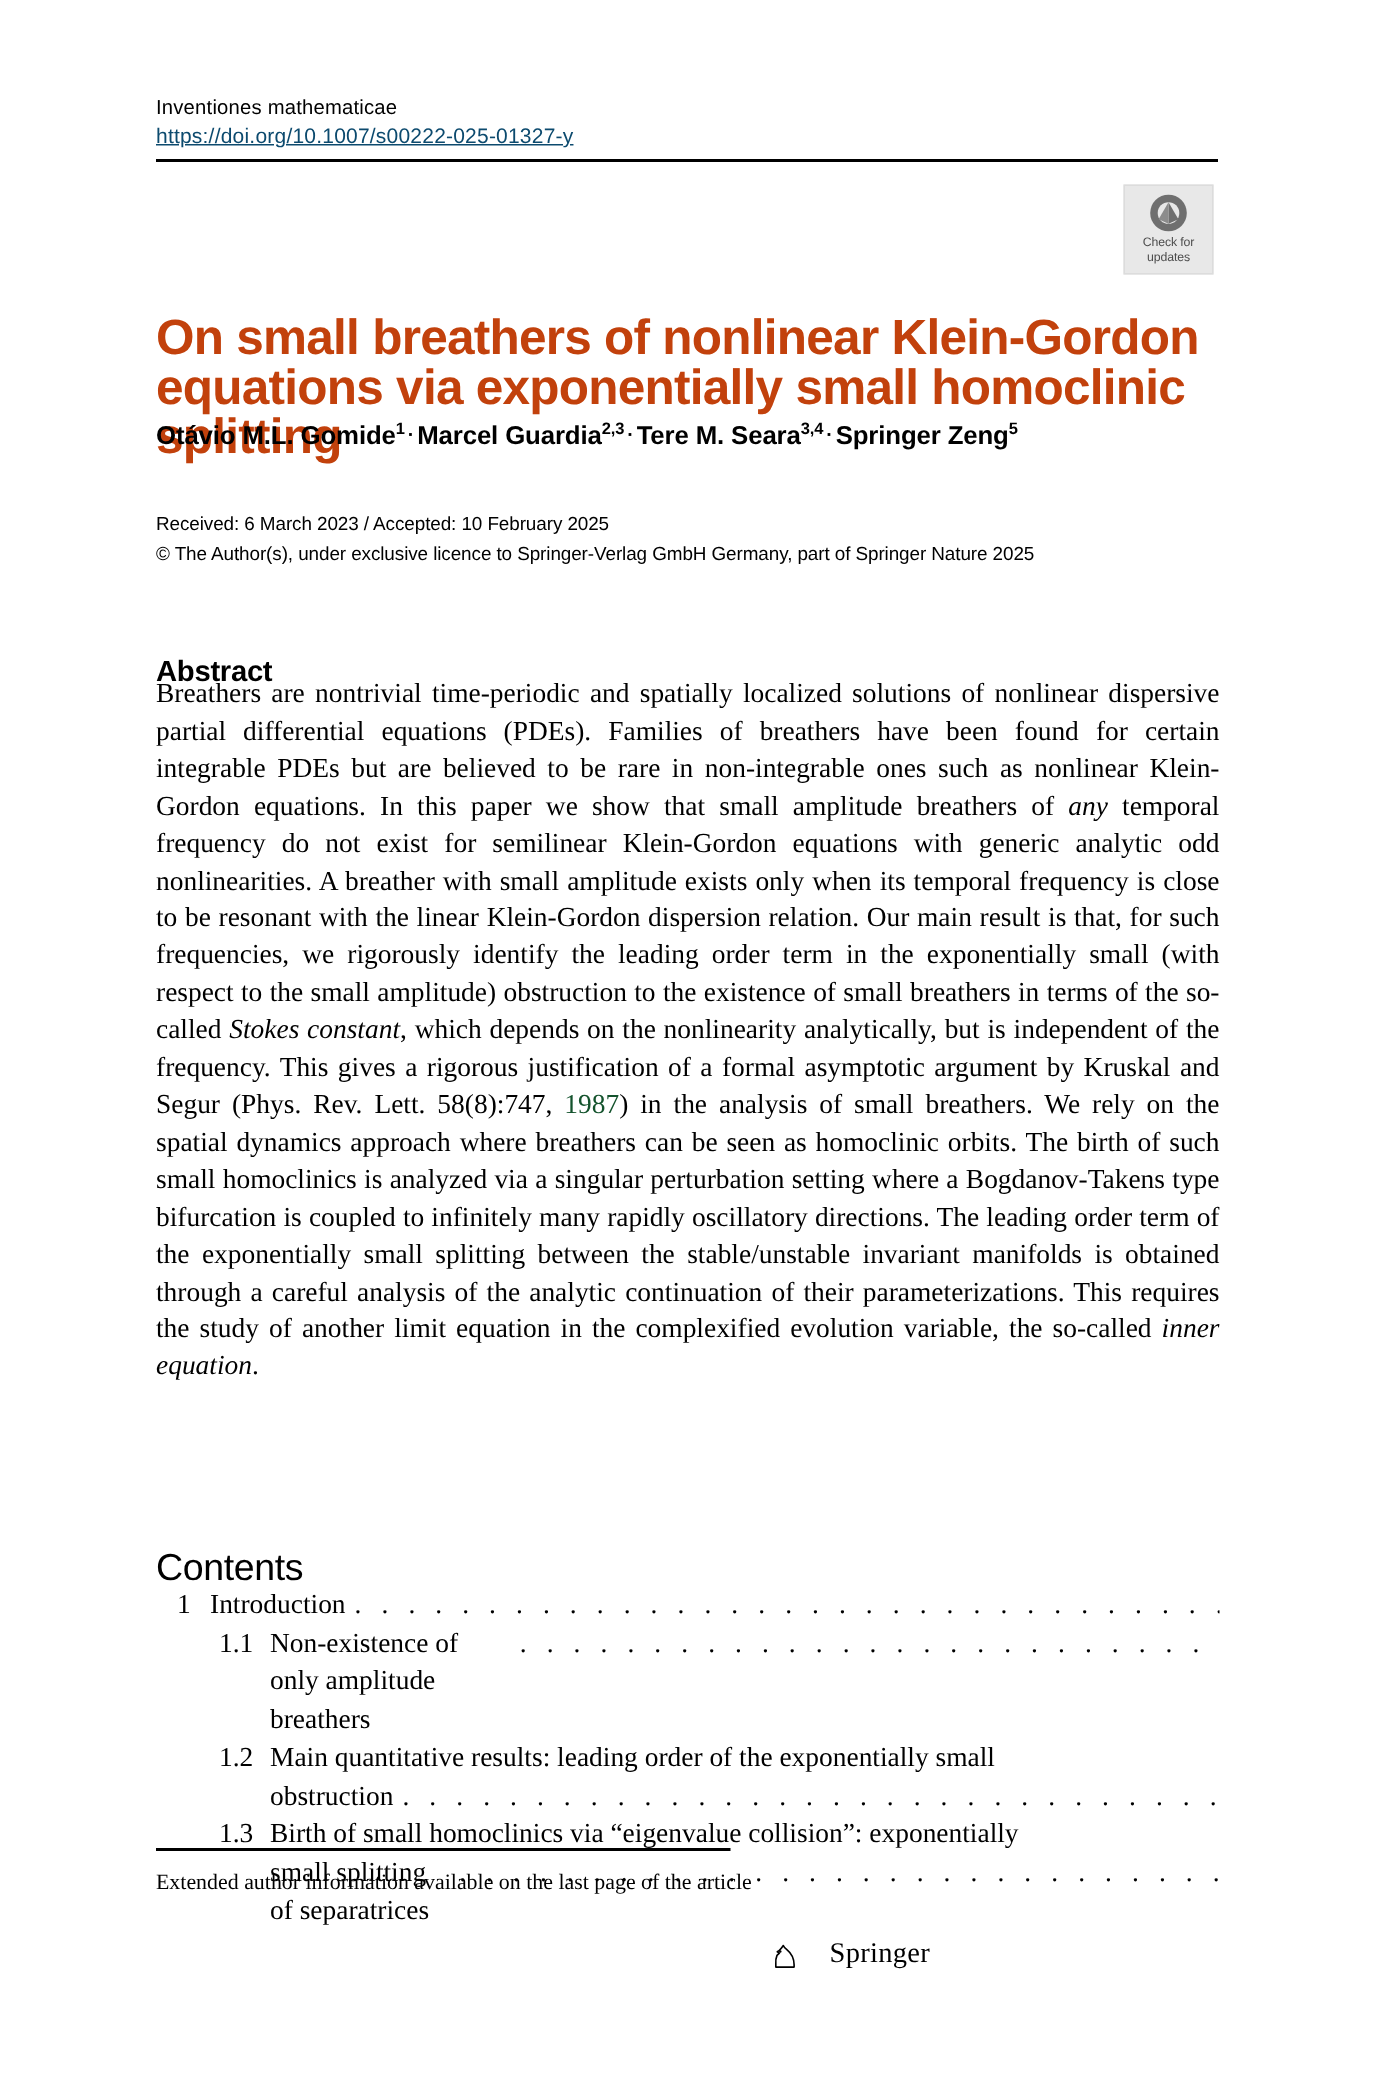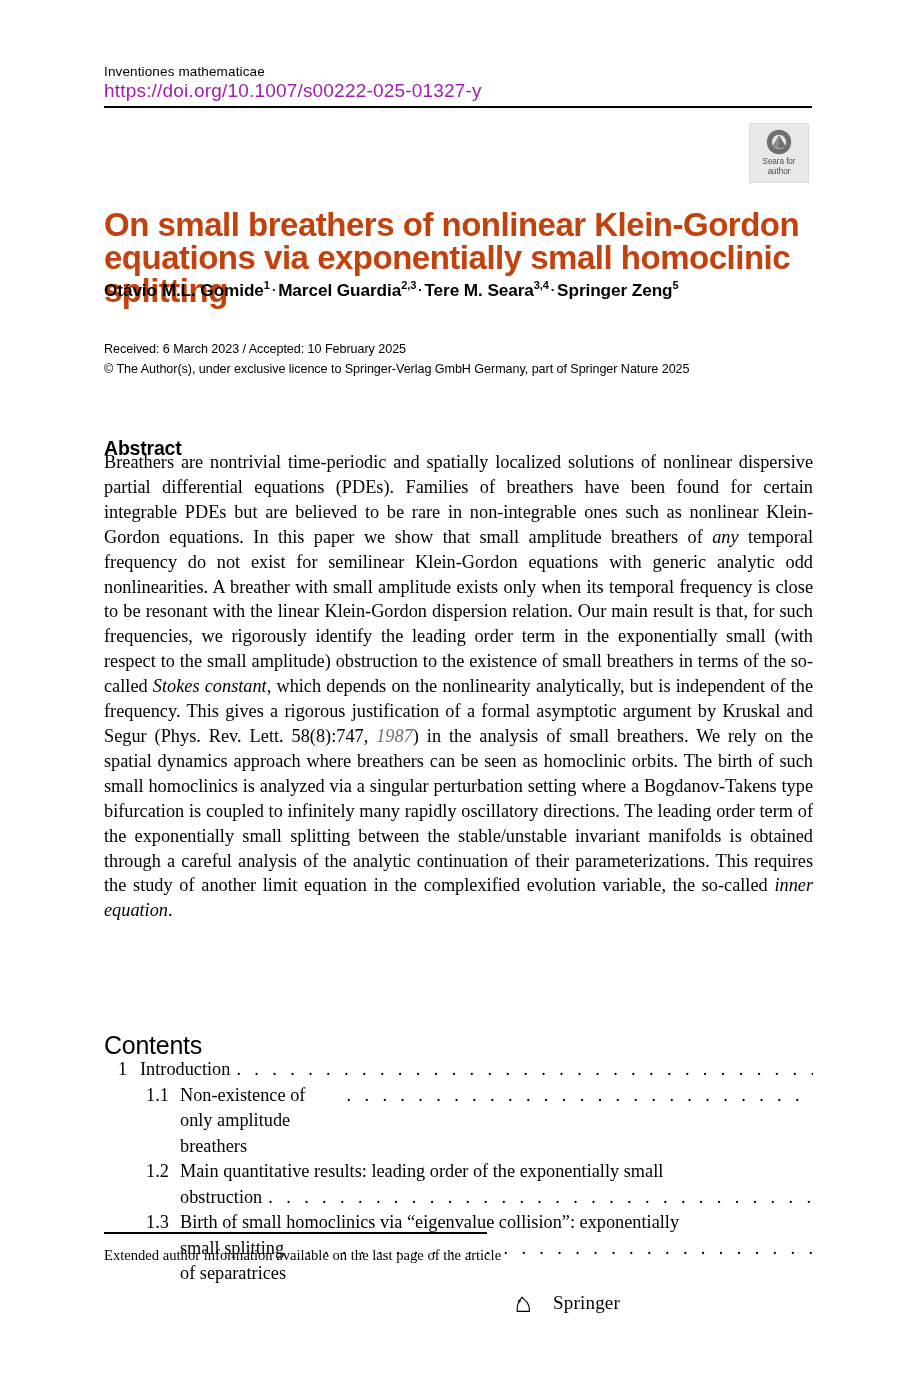--- a/index.html
+++ b/index.html
@@ -32,24 +32,25 @@
   }
   .journal-name {
     font-family: "Liberation Sans", sans-serif;
     font-size: 13.5px;
     line-height: 19px;
     letter-spacing: 0.01em;
     color: #000;
   }
   .journal-doi {
     font-family: "Liberation Sans", sans-serif;
-    font-size: 19px;
+    font-size: 14px;
     line-height: 19px;
     letter-spacing: 0.01em;
-    color: #a21caf;
+    color: #0c4a6e;
+    text-decoration: underline;
   }
   .header-rule {
     position: absolute;
     left: 104px;
     top: 106px;
     width: 708px;
     height: 2.2px;
     background: #000;
   }
 
@@ -157,23 +158,22 @@
     font-family: "Liberation Serif", serif;
     font-size: 18.3px;
     line-height: 24.9px;
     text-align: justify;
     text-justify: inter-word;
     color: #000;
     hyphens: manual;
   }
   .abstract-body i { font-style: italic; }
   .abstract-body a.ref {
-    color: #737373;
+    color: #14532d;
     text-decoration: none;
-    font-style: italic;
   }
 
   
   .contents-heading {
     position: absolute;
     left: 104px;
     top: 1012px;
     font-family: "Liberation Sans", sans-serif;
     font-weight: normal;
     font-size: 25px;
@@ -287,21 +287,21 @@
 
   <div class="crossmark">
     <div class="crossmark-logo">
       <svg width="26" height="26" viewBox="0 0 26 26" xmlns="http://www.w3.org/2000/svg">
         <circle cx="13" cy="13" r="12.2" fill="#6f6f6f"></circle>
         <circle cx="13" cy="13" r="7.2" fill="#e8e8e8"></circle>
         <path d="M13 5.9 L13 20.1 L19.6 17.2 Z" fill="#6f6f6f"></path>
         <path d="M13 5.9 L13 20.1 L6.4 17.2 Z" fill="#8c8c8c"></path>
       </svg>
     </div>
-    <div class="crossmark-label"><span>Seara for</span><br><span>author</span></div>
+    <div class="crossmark-label"><span>Check for</span><br><span>updates</span></div>
   </div>
 
   <h1 class="title">On small breathers of nonlinear Klein-Gordon equations via exponentially small homoclinic splitting</h1>
 
   <div class="authors">
     <span><span>Otávio M.L. Gomide</span><sup>1</sup></span><span class="author-sep">·</span><span><span>Marcel Guardia</span><sup>2,3</sup></span><span class="author-sep">·</span><span><span>Tere M. Seara</span><sup>3,4</sup></span><span class="author-sep">·</span><span><span>Springer Zeng</span><sup>5</sup></span>
   </div>
 
   <div class="pubdates">
     <div>Received: 6 March 2023 / Accepted: 10 February 2025</div>

